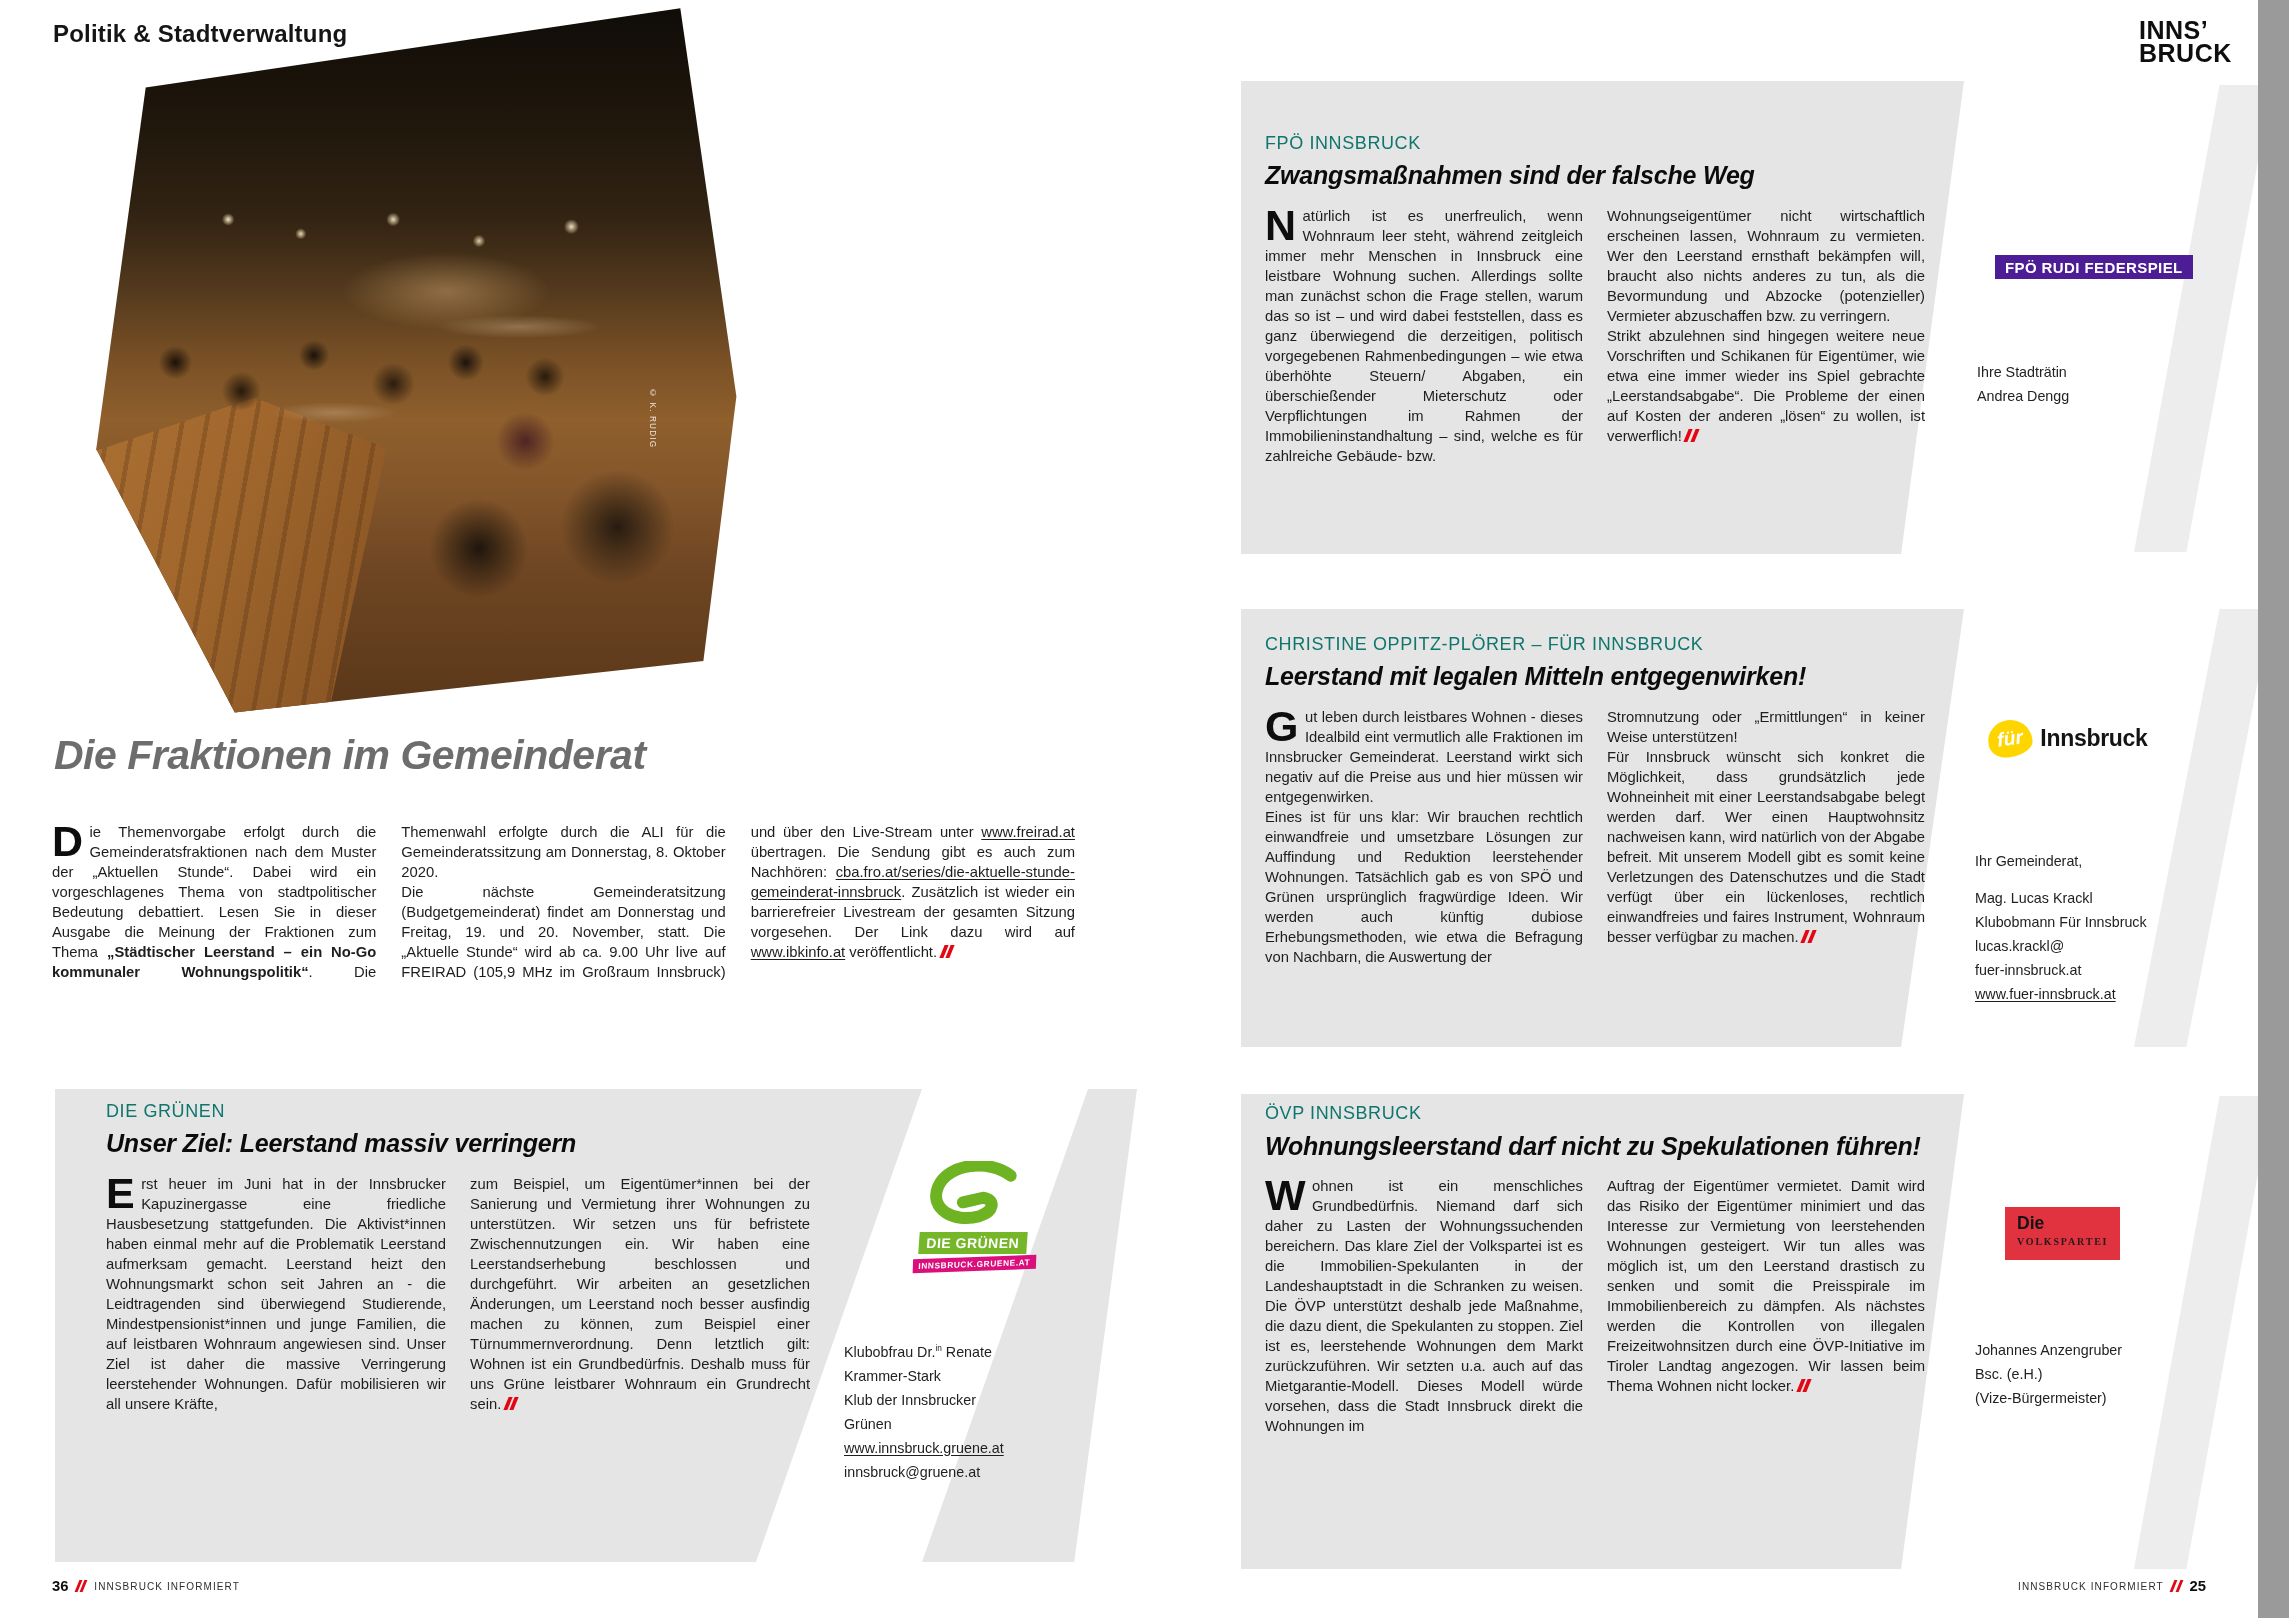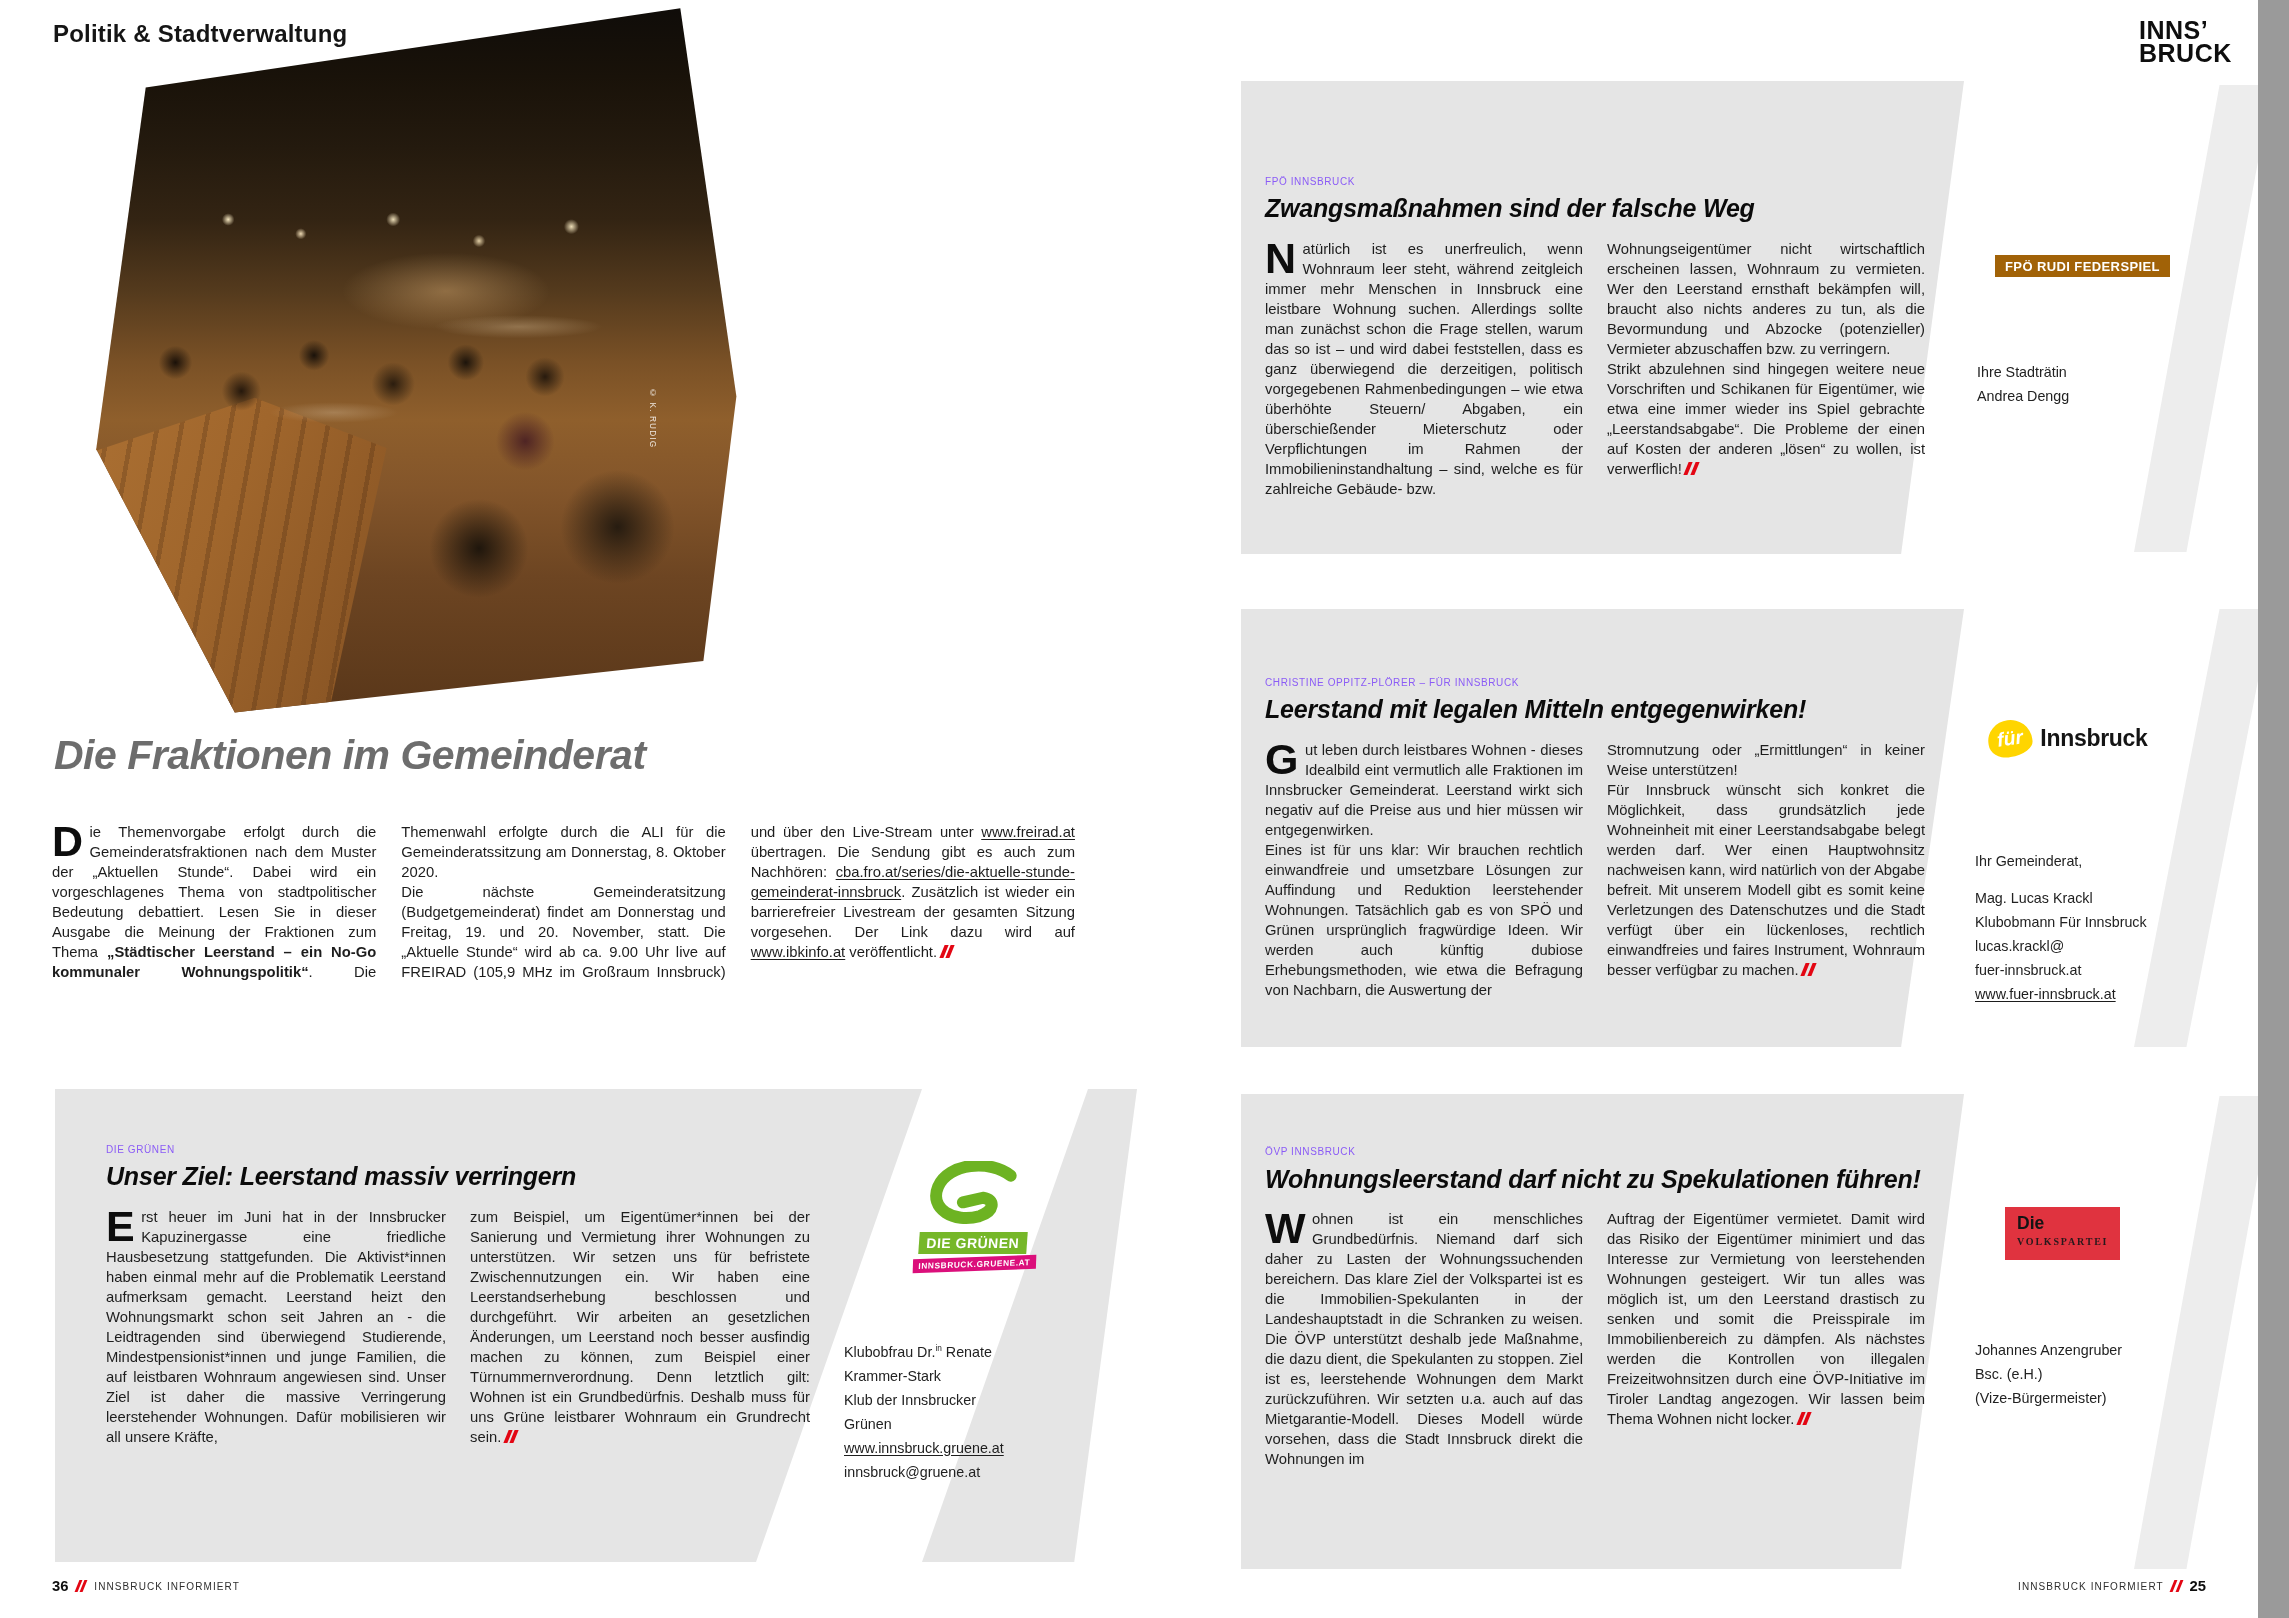--- a/index.html
+++ b/index.html
@@ -73,32 +73,32 @@
   .panel>*{position:relative;z-index:2;}
   .rp::before{clip-path:polygon(0 0,100% 0,91.3% 100%,0 100%);}
   #panel-fpoe{left:1241px;top:81px;width:723px;height:473px;padding:52px 0 0 24px;}
   #panel-fuer{left:1241px;top:609px;width:723px;height:438px;padding:25px 0 0 24px;}
   #panel-oevp{left:1241px;top:1094px;width:723px;height:475px;padding:9.2px 0 0 24px;}
   #panel-gruene{left:55px;top:1089px;width:1082px;height:473px;padding:12px 0 0 51px;}
   #panel-gruene::before{clip-path:polygon(0 0,100% 0,94.2% 100%,0 100%);}
   #gruene-slash{position:absolute;left:701px;top:0;width:332px;height:100%;background:#fff;
      clip-path:polygon(50% 0,100% 0,50% 100%,0 100%);z-index:1;}
 
-  .kicker{font-size:10px;color:#8b5cf6;letter-spacing:0.6px;margin-top:43px;}
+  .kicker{font-size:18px;color:#0f766e;letter-spacing:0.6px;}
   .art-headline{font-size:25px;font-weight:700;font-style:italic;color:#0b0b0b;
      margin-top:7.4px;letter-spacing:-0.2px;}
   .body-cols{display:flex;gap:24px;margin-top:15.7px;}
   .bcol{width:318px;}
   .bcol p{margin:0;}
   #panel-gruene .bcol{width:340px;}
 
   
   .sbtxt{font-size:14.3px;line-height:24px;color:#222;}
-  #fpoe-logo{position:absolute;left:1995px;top:255px;background:#a16207;color:#fff;
-     font-weight:700;font-size:13px;letter-spacing:0.4px;padding:3.7px 10px;}
+  #fpoe-logo{position:absolute;left:1995px;top:255px;background:#4c1d95;color:#fff;
+     font-weight:700;font-size:15px;letter-spacing:0.4px;padding:3.7px 10px;}
   #fpoe-contact{position:absolute;left:1977px;top:360px;}
   #fuer-logo{position:absolute;left:1988px;top:720px;display:flex;align-items:center;gap:8.3px;}
   .heart{width:44px;height:37px;background:#ffd500;border-radius:55% 55% 60% 45%/60% 65% 40% 45%;
      transform:rotate(-8deg);display:flex;align-items:center;justify-content:center;
      font-style:italic;font-weight:700;font-size:19.4px;color:#fff;}
   .fuer-name{font-size:23px;font-weight:800;color:#141414;letter-spacing:-0.3px;}
   #fuer-contact{position:absolute;left:1975px;top:849px;}
   #fuer-contact .gap{height:13px;}
   #oevp-logo{position:absolute;left:2005px;top:1207px;background:#e0333f;padding:7.4px 12px 8.3px;}
   .vp1{font-weight:800;font-size:17.5px;color:#141414;line-height:18.5px;}

